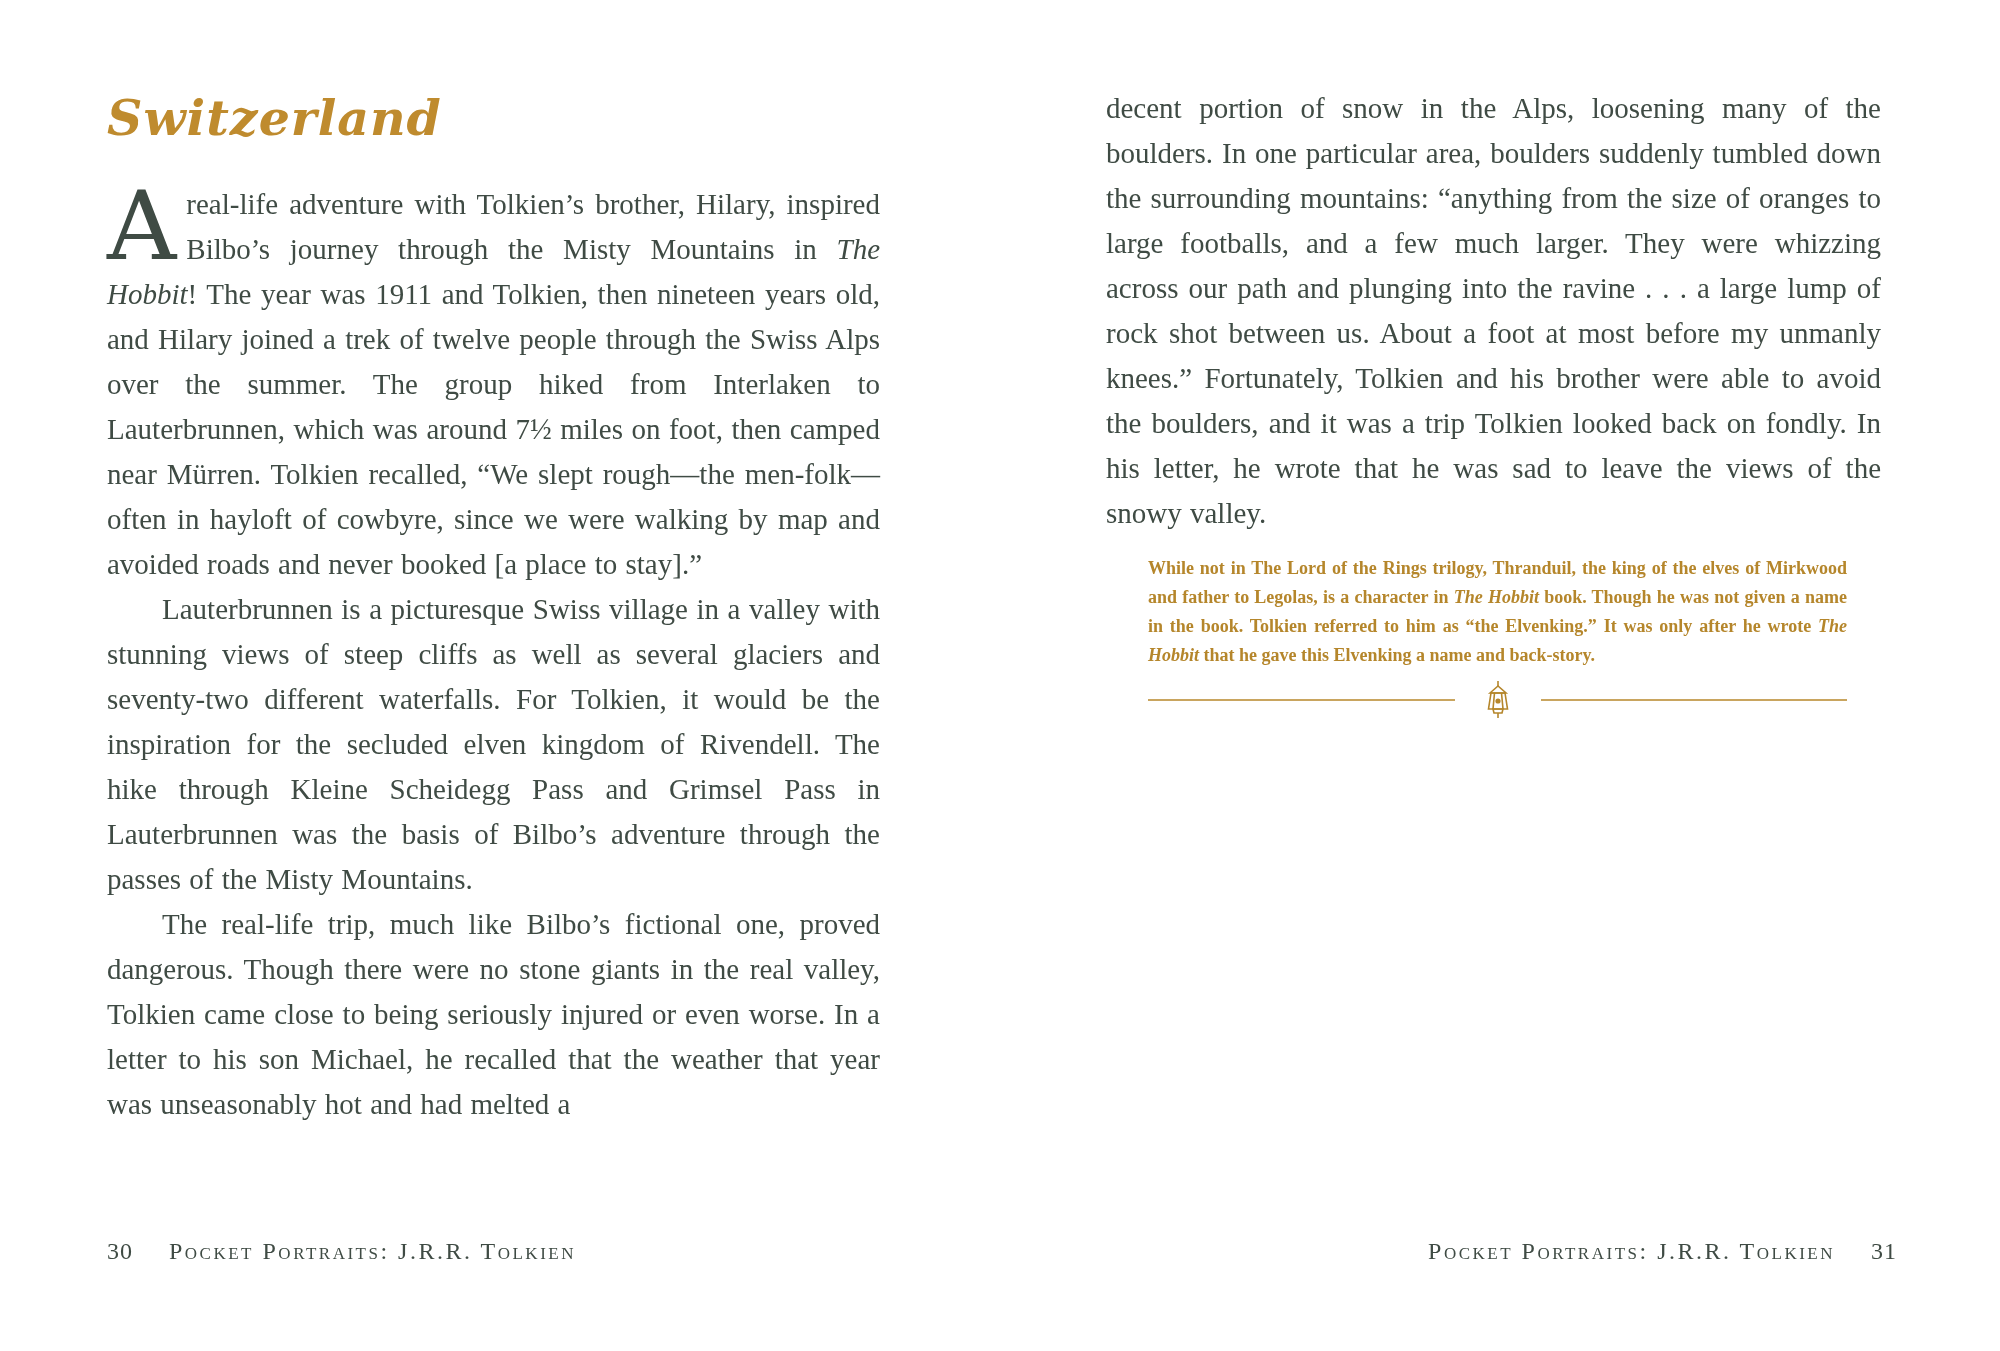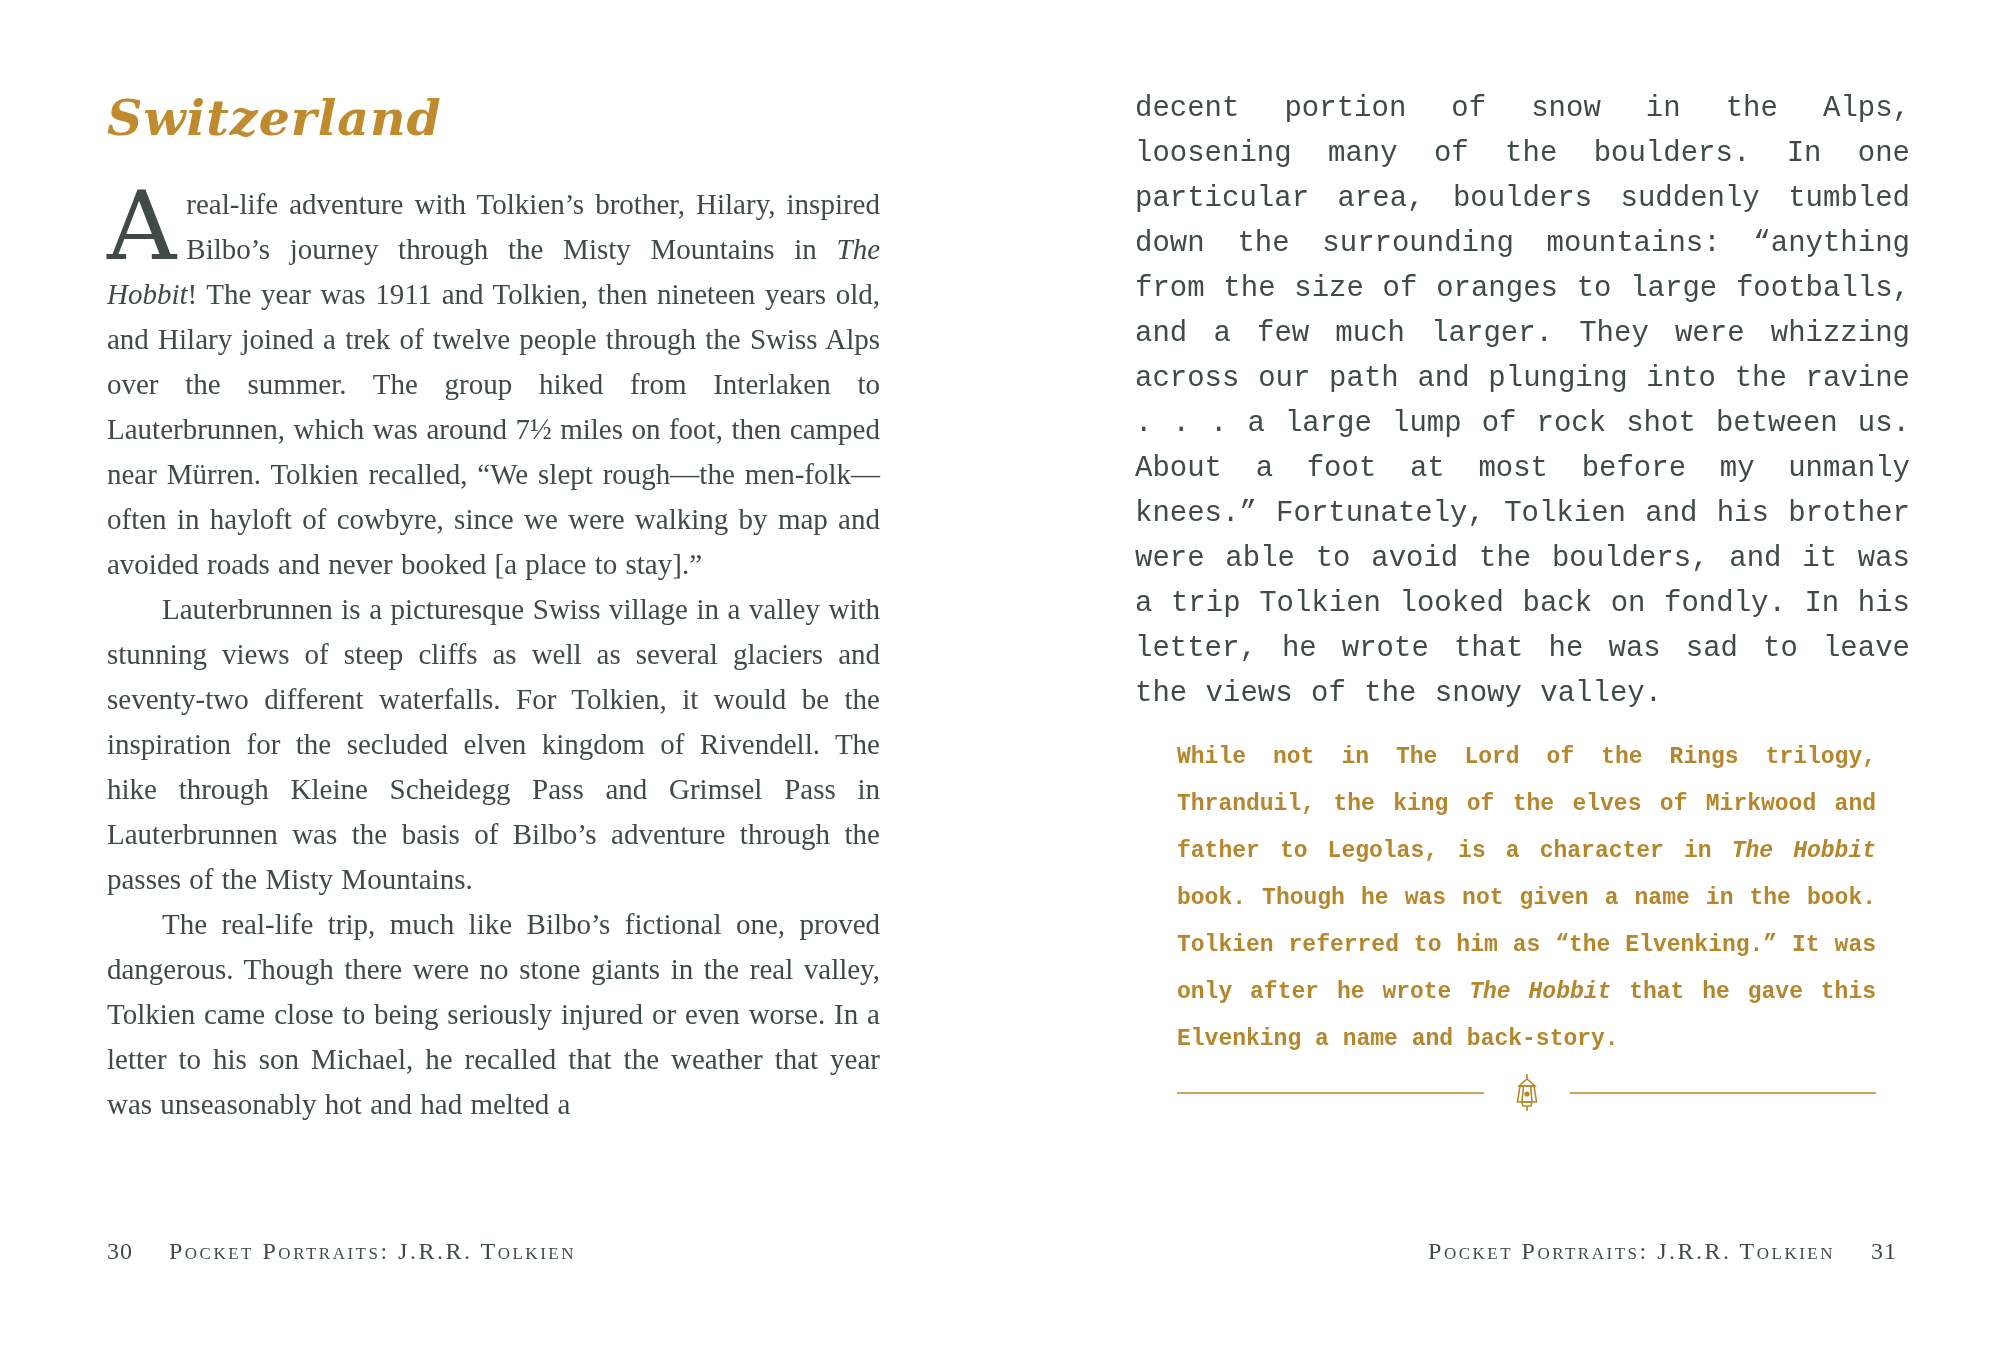--- a/index.html
+++ b/index.html
@@ -7,21 +7,21 @@
   .spread {
     position: relative;
     width: 2000px;
     height: 1351px;
     background: #ffffff;
     font-family: "Liberation Serif", serif;
     overflow: hidden;
   }
   .page { position: absolute; }
   .page-left  { left: 107px; top: 92px;  width: 773px; }
-  .page-right { left: 1135px; top: 86px; width: 775px; font-family: Liberation Mono, monospace; }
+  .page-right { left: 1106px; top: 86px; width: 775px; }
 
   .chapter-title {
     font-family: "DejaVu Serif", serif;
     font-style: italic;
     font-weight: bold;
     font-size: 49px;
     line-height: 1.1;
     color: #bf8b2e;
     margin: 0 0 36px 0;
     letter-spacing: 1px;
@@ -56,22 +56,22 @@
   .rule { flex: 1; height: 2px; background: #c9a55f; }
   .callout-title {
     font-variant: small-caps;
     font-weight: bold;
     font-size: 31px;
     letter-spacing: 2.5px;
     color: #b8872b;
     white-space: nowrap;
   }
   .callout-body {
-    font-size: 23px;
-    line-height: 47px;
+    font-size: 18px;
+    line-height: 29px;
     font-weight: bold;
     color: #b5862b;
     text-align: justify;
   }
   .callout-body em { font-style: italic; }
   .callout-footer {
     display: flex;
     align-items: center;
     gap: 30px;
     margin-top: 10px;

